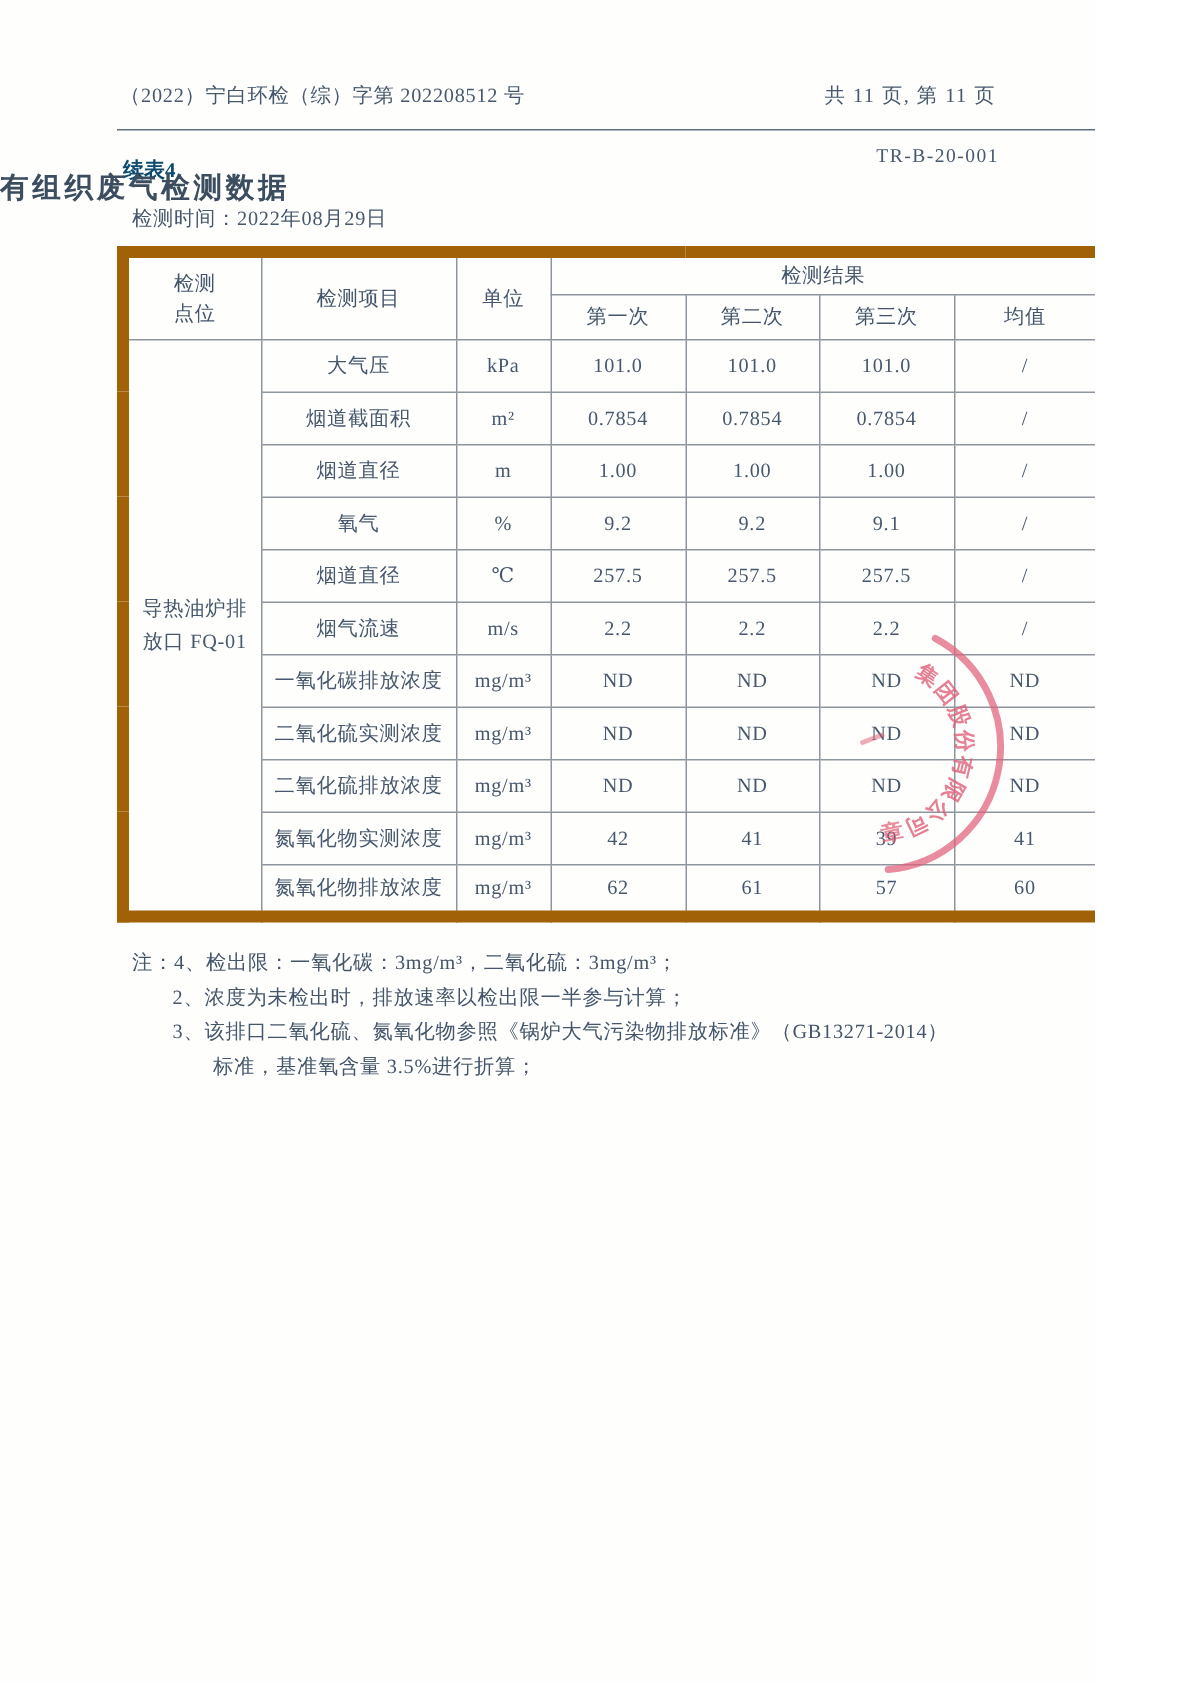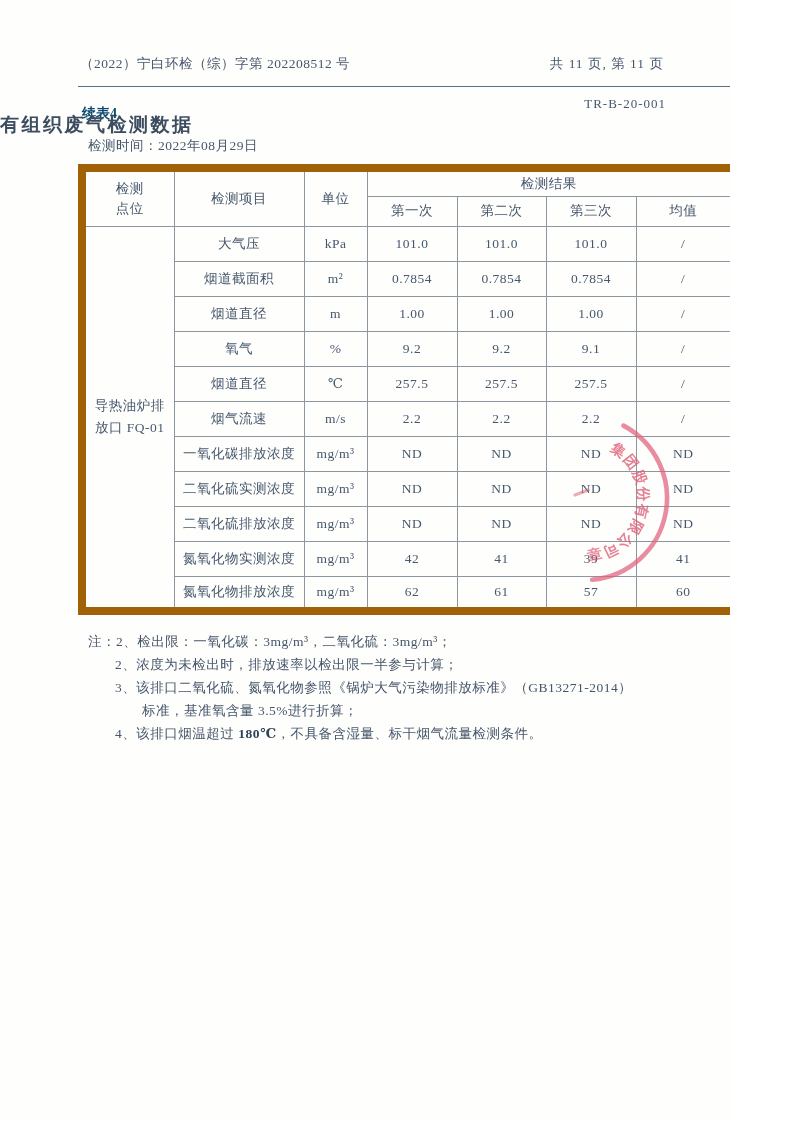--- a/index.html
+++ b/index.html
@@ -159,25 +159,24 @@
         <td>mg/m³</td>
         <td>62</td>
         <td>61</td>
         <td>57</td>
         <td>60</td>
       </tr>
     </tbody>
   </table>
 
   <div class="abs notes">
-    <div class="note-row"><span>注：</span><span>2、检出限：一氧化碳：3mg/m³，二氧化硫：3mg/m³；</span></div>
+    <div class="note-row"><span>注：</span><span>4、检出限：一氧化碳：3mg/m³，二氧化硫：3mg/m³；</span></div>
     <div class="note-row ind1"><span>2、浓度为未检出时，排放速率以检出限一半参与计算；</span></div>
     <div class="note-row ind1"><span>3、该排口二氧化硫、氮氧化物参照《锅炉大气污染物排放标准》（GB13271-2014）</span></div>
     <div class="note-row ind2"><span>标准，基准氧含量 3.5%进行折算；</span></div>
-    <div class="note-row ind1"><span>4、该排口烟温超过 </span><b>180℃</b><span>，不具备含湿量、标干烟气流量检测条件。</span></div>
   </div>
 
   <svg class="abs stamp" width="200" height="195" viewBox="0 0 200 195">
     <path d="M 128.5 22.6 A 82 82 0 0 1 97.1 176.7" fill="none" stroke="#e0607a" stroke-width="4.6" stroke-linecap="round" opacity="0.72"></path>
     <g font-size="14.5" font-weight="bold" fill="#df5d76" opacity="0.78" text-anchor="middle" font-family="Liberation Serif, DejaVu Serif, serif">
       <text x="123.3" y="52" transform="rotate(35 123.3 47.5)">集</text>
       <text x="135.7" y="63.8" transform="rotate(52 135.7 59.3)">团</text>
       <text x="144.2" y="78.7" transform="rotate(69 144.2 74.2)">股</text>
       <text x="147.9" y="95.4" transform="rotate(86 147.9 90.9)">份</text>
       <text x="146.5" y="112.5" transform="rotate(103 146.5 108)">有</text>

